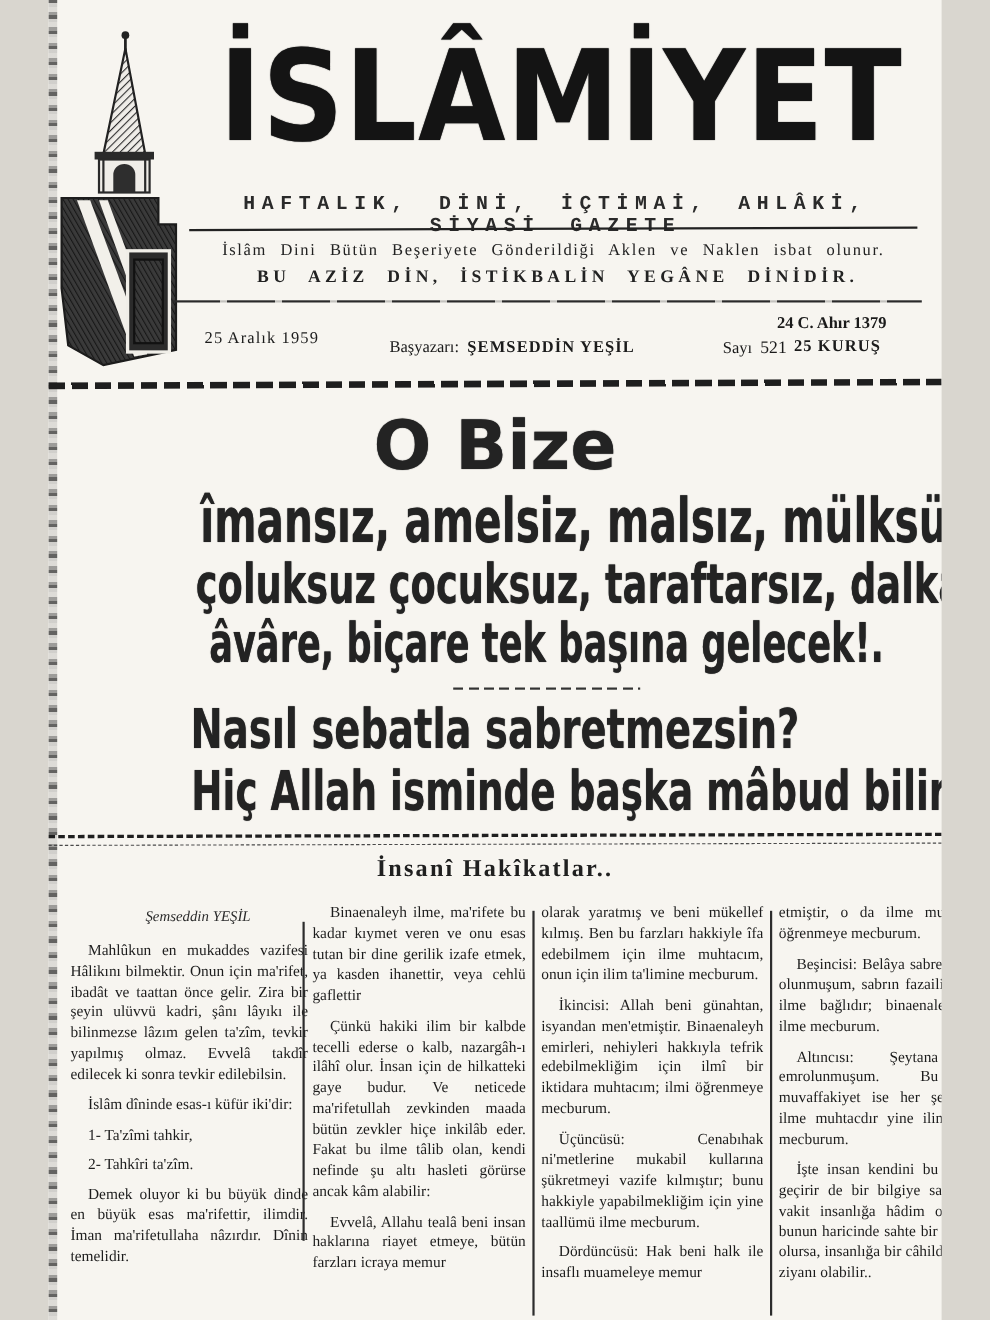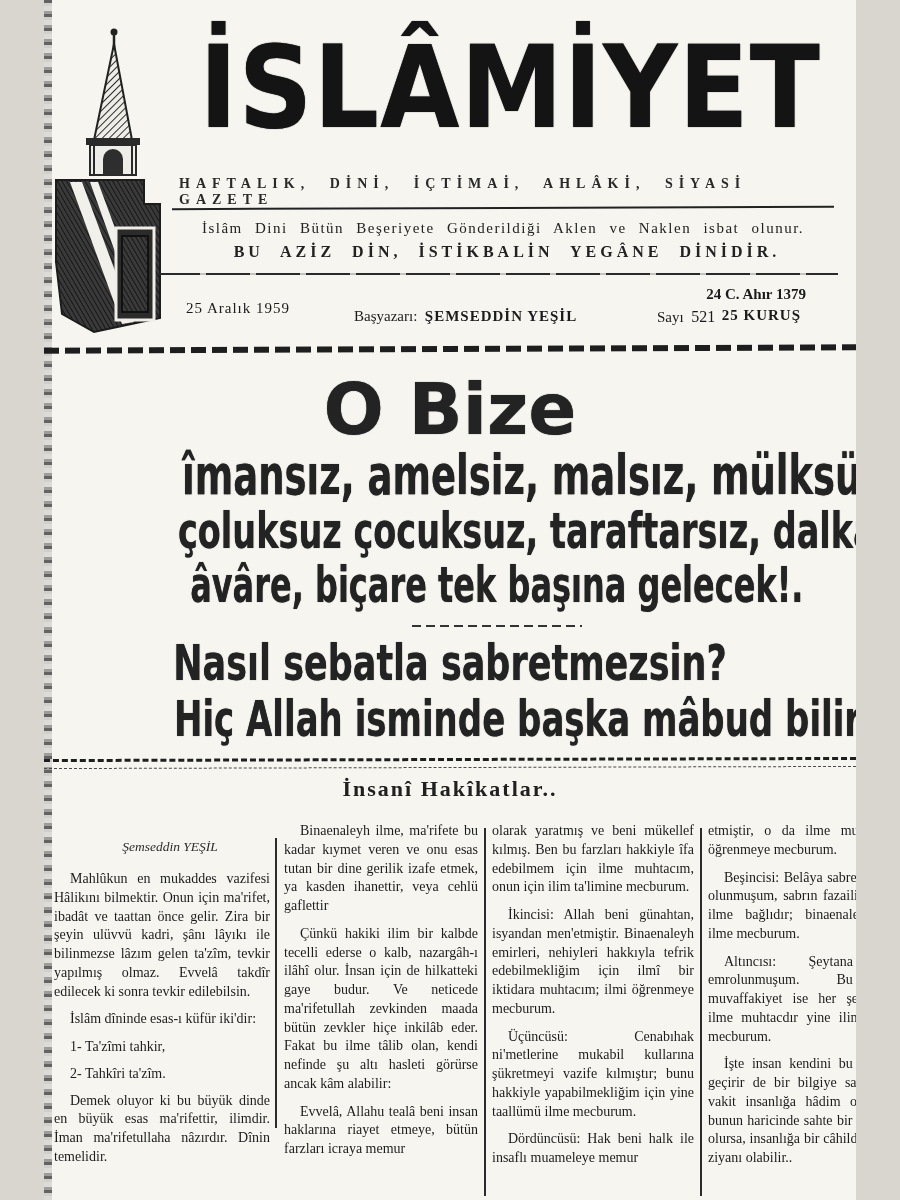--- a/index.html
+++ b/index.html
@@ -31,22 +31,23 @@
     font-weight:bold;
     font-size:106px;line-height:150px;
     letter-spacing:1px;
     transform:scale(0.97,1.08);
     color:#141414;
     text-shadow:0 0 1px #333;
     white-space:nowrap;
   }
   .np-subtitle{
     position:absolute;left:135px;right:25px;top:176px;
-    font-family:Liberation Serif, serif;
-    font-size:14px;font-weight:bold;
+    text-align:center;
+    font-family:Liberation Mono, monospace;
+    font-size:18px;font-weight:bold;
     letter-spacing:6px;word-spacing:10px;
     color:#2a2a2a;
   }
   .rule-1{position:absolute;left:128px;right:22px;top:207px;border-top:2px solid #222;transform:rotate(-0.2deg);}
   .tagline-1{
     position:absolute;left:128px;right:22px;top:220px;
     text-align:center;font-size:15px;letter-spacing:1.5px;word-spacing:7px;color:#222;
   }
   .tagline-2{
     position:absolute;left:136px;right:22px;top:243px;
@@ -70,21 +71,21 @@
     background:repeating-linear-gradient(90deg,#1e1e1e 0 15px, transparent 15px 21px);
     transform:rotate(-0.25deg);
   }
   
   .hl{
     position:absolute;left:0;width:100%;
     font-family:"DejaVu Sans", sans-serif;
     font-weight:bold;text-align:center;white-space:nowrap;
     color:#232323;text-shadow:0 0 1px #444;
   }
-  .hl-1{top:368px;font-size:71px;}
+  .hl-1{top:368px;font-size:62px;}
   .hl-2{top:442px;font-size:56px;transform:scale(0.66,1);}
   .hl-3{top:502px;font-size:50px;transform:scale(0.67,1);}
   .hl-4{top:556px;font-size:50px;transform:scale(0.64,1);}
   .hl-divider{position:absolute;left:368px;top:625px;width:170px;height:2px;
     background:repeating-linear-gradient(90deg,#333 0 9px, transparent 9px 14px);}
   .hl-5{top:634px;font-size:50px;transform:scale(0.70,1);}
   .hl-6{top:690px;font-size:50px;transform:scale(0.68,1);}
   .rule-double{
     position:absolute;left:0;right:0;top:758px;height:6px;
     border-top:3px dashed #1f1f1f;border-bottom:1px dashed #4a4a4a;
@@ -102,21 +103,21 @@
     font-size:14px;line-height:1.34;
     text-align:justify;overflow:hidden;color:#1c1c1c;
   }
   .col p{margin:0 0 9px 0;text-indent:16px;}
   .col p.noindent{text-indent:0;}
   .byline{
     font-style:italic;text-indent:0;text-align:center;
     font-size:13.5px;margin:2px 0 14px 0 !important;color:#2b2b2b;
   }
   .list-item{margin:4px 0 8px 0 !important;}
-  .col-1{left:10px;width:216px;margin-top:14px;}
+  .col-1{left:20px;width:216px;}
   .col-2{left:240px;width:194px;}
   .col-3{left:448px;width:202px;}
   .col-4{left:664px;width:224px;}
   .vdiv{position:absolute;width:1.5px;background:#2c2c2c;}
   .vdiv-1{left:231px;top:838px;height:290px;}
   .vdiv-2{left:440px;top:828px;height:368px;}
   .vdiv-3{left:656px;top:828px;height:368px;}
 </style>
 </head>
 <body>

